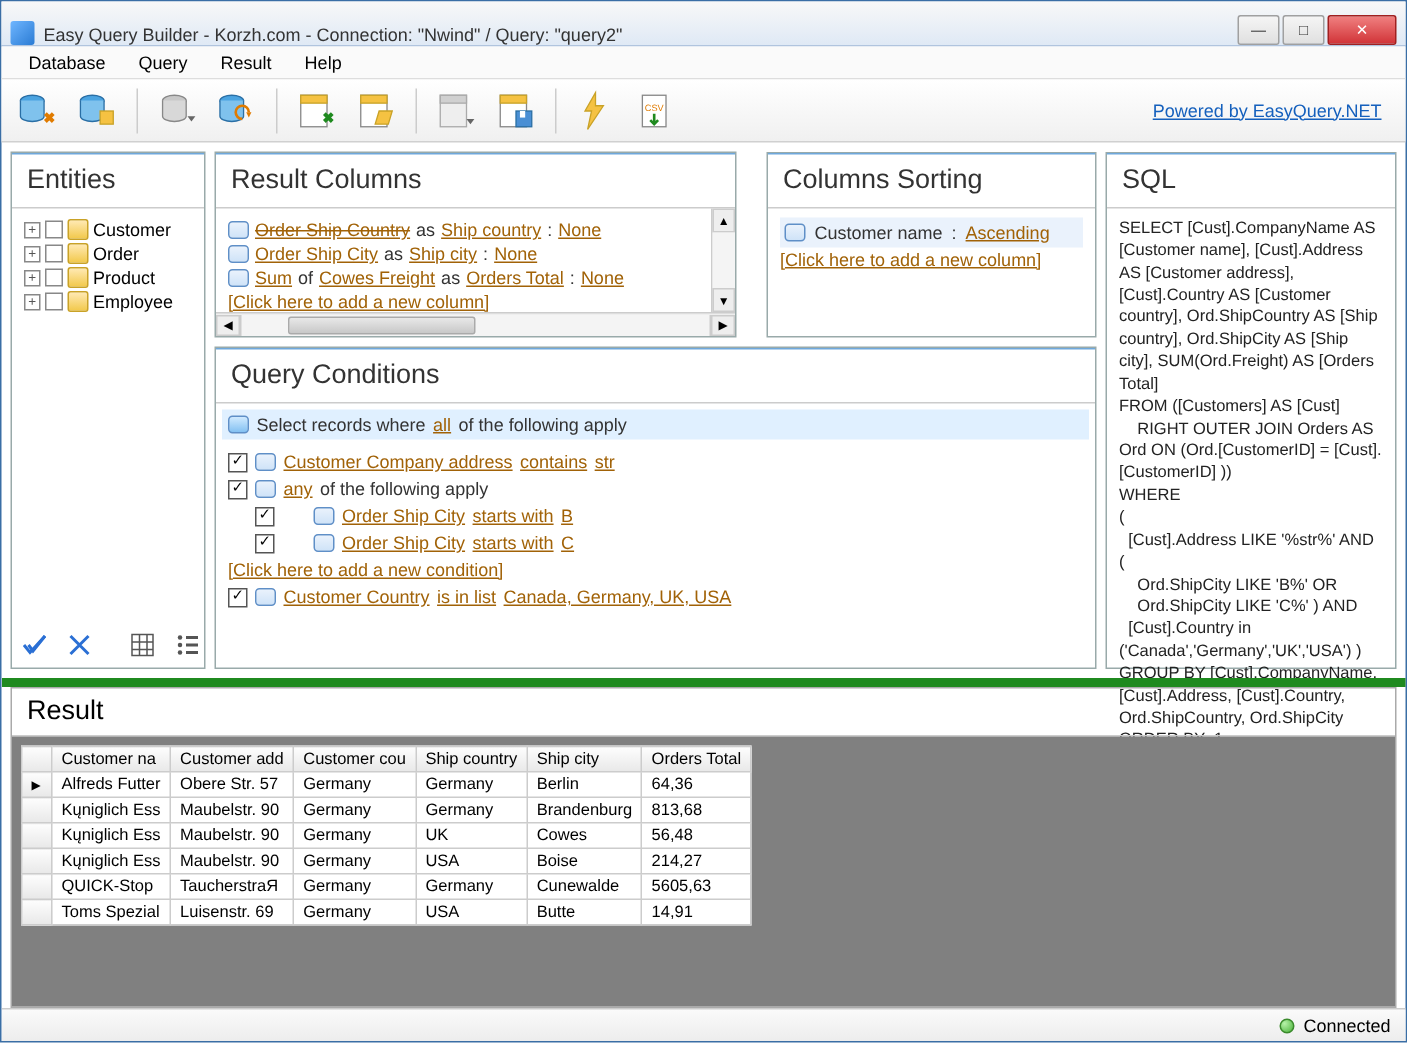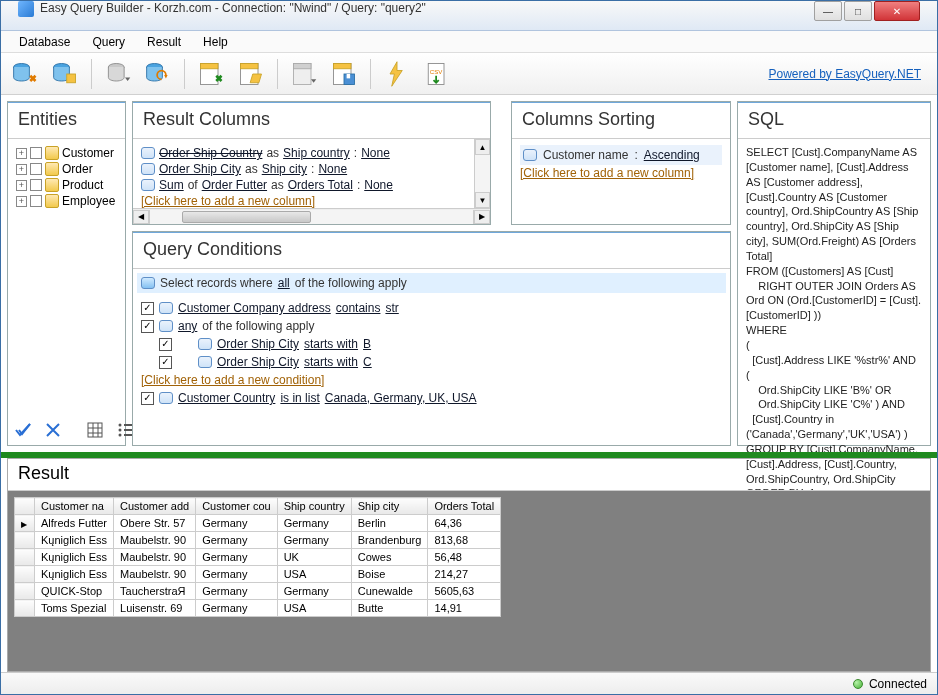--- a/index.html
+++ b/index.html
@@ -1,20 +1,20 @@
 <!DOCTYPE html>
 <html><head>
 <meta charset="utf-8">
 <style>
 * { box-sizing: border-box; margin: 0; padding: 0; }
 body { font-family: "Segoe UI", Tahoma, sans-serif; font-size: 12px; background: #fff; width: 938px; height: 695px; overflow: hidden; position: relative; }
 
 
 .window { width: 938px; height: 695px; border: 1px solid #3a6ea5; background: #fff; position: relative; display: flex; flex-direction: column; }
-.titlebar { height: 30px; background: linear-gradient(to bottom, #f8f8f8, #dfe9f5); border-bottom: 1px solid #b0c4de; display: flex; align-items: flex-start; padding: 0 17px; }
+.titlebar { height: 30px; background: linear-gradient(to bottom, #f8f8f8, #dfe9f5); border-bottom: 1px solid #b0c4de; display: flex; align-items: flex-end; padding: 0 6px; }
 .titlebar .icon { width: 16px; height: 16px; background: linear-gradient(135deg, #6fb6ff, #2a7bd4); border-radius: 2px; margin-right: 6px; }
 .titlebar .title { flex: 1; color: #333; }
 .winbtns { display: flex; gap: 2px; }
 .winbtn { width: 28px; height: 20px; border: 1px solid #a0a0a0; background: linear-gradient(#f5f5f5,#e0e0e0); border-radius: 2px; display:flex; align-items:center; justify-content:center; font-size: 10px; color:#333; cursor:pointer; }
 .winbtn.close { background: linear-gradient(#f08080,#d13438); color:#fff; width:46px; border-color:#a02020; }
 
 
 .menubar { height: 22px; background: #fafafa; border-bottom: 1px solid #ddd; display:flex; align-items:center; padding: 0 8px; gap: 2px; }
 .menuitem { padding: 2px 10px; cursor: pointer; border-radius:2px; }
 
@@ -26,38 +26,38 @@
 .toolbar-spacer { flex:1; }
 .poweredby { color:#1560bd; text-decoration:underline; cursor:pointer; margin-right:10px; }
 
 
 .main { flex:1; display:flex; gap:6px; padding:6px; min-height:0; }
 .panel { border:1px solid #9aa; background:#fff; display:flex; flex-direction:column; min-height:0; }
 .panel-head { background: linear-gradient(#bfe0ff,#8ec6f8); border-bottom:1px solid #6fa8dc; }
 .panel-title { font-size:18px; font-weight:normal; font-family: Tahoma, sans-serif; padding: 6px 10px 8px; border-bottom:1px solid #ccc; color:#333; }
 .panel-body { padding:6px 8px; overflow:auto; flex:1; }
 
-.col-left { width:119px; display:flex; flex-direction:column; }
+.col-left { width:130px; display:flex; flex-direction:column; }
 .col-mid { flex:1; display:flex; flex-direction:column; gap:6px; min-width:0; }
 .col-mid-top { display:flex; gap:20px; min-height:0; }
 .rc-panel { flex:1; height:124px; }
 .cs-panel { width:220px; height:124px; }
 .qc-panel { flex:1; min-height:0; }
 .col-right { width:194px; }
 
 
 .tree-item { display:flex; align-items:center; gap:3px; padding:1px 0; cursor:pointer; }
 .tree-ex { width:11px;height:11px; border:1px solid #888; display:flex;align-items:center;justify-content:center; font-size:9px; line-height:1; color:#555; background:#fff; }
 .tree-cb { width:12px; height:12px; border:1px solid #888; background:#fff; }
 .tree-ico { width:14px;height:14px; background:linear-gradient(#ffe9b3,#f2c94c); border:1px solid #c9a227; border-radius:2px; }
 
 
 .rc-row { display:flex; align-items:center; gap:4px; padding:1px 0; white-space:nowrap; }
 .bluebox { width:14px; height:12px; border:1px solid #5f8fc7; background:linear-gradient(#eaf2fc,#cfe3f8); border-radius:3px; }
-.lnk { color:#0f172a; text-decoration:underline; cursor:pointer; }
+.lnk { color:#a16207; text-decoration:underline; cursor:pointer; }
 .plain { color:#333; }
 .addlink { color:#a16207; text-decoration:underline; cursor:pointer; }
 
 .scroll-h { height:16px; border-top:1px solid #ccc; background:#eee; display:flex; align-items:center; }
 .scroll-h .track { flex:1; height:14px; background:#f4f4f4; border-left:1px solid #ccc; border-right:1px solid #ccc; position:relative; }
 .scroll-h .thumb { position:absolute; left:10%; width:40%; top:1px; bottom:1px; background:linear-gradient(#e8e8e8,#c8c8c8); border:1px solid #aaa; border-radius:2px; }
 .scroll-h .arr { width:16px; height:14px; background:#eee; border:1px solid #ccc; display:flex;align-items:center;justify-content:center; font-size:8px; cursor:pointer; }
 .scroll-v { width:16px; background:#eee; display:flex; flex-direction:column; border-left:1px solid #ccc; }
 .scroll-v .arr { height:16px; border:1px solid #ccc; display:flex;align-items:center;justify-content:center; font-size:8px; cursor:pointer; }
 .scroll-v .track { flex:1; background:#f4f4f4; position:relative; }
@@ -279,21 +279,21 @@
                 <span class="lnk">Order Ship City</span>
                 <span class="plain">as</span>
                 <span class="lnk">Ship city</span>
                 <span class="plain">:</span>
                 <span class="lnk">None</span>
               </div>
               <div class="rc-row">
                 <span class="bluebox"></span>
                 <span class="lnk">Sum</span>
                 <span class="plain">of</span>
-                <span class="lnk">Order Futter</span>
+                <span class="lnk">Cowes Freight</span>
                 <span class="plain">as</span>
                 <span class="lnk">Orders Total</span>
                 <span class="plain">:</span>
                 <span class="lnk">None</span>
               </div>
               <div class="rc-row">
                   <span class="addlink">[Click here to add a new column]</span>
                 </div>
             </div>
             <div class="scroll-v">

